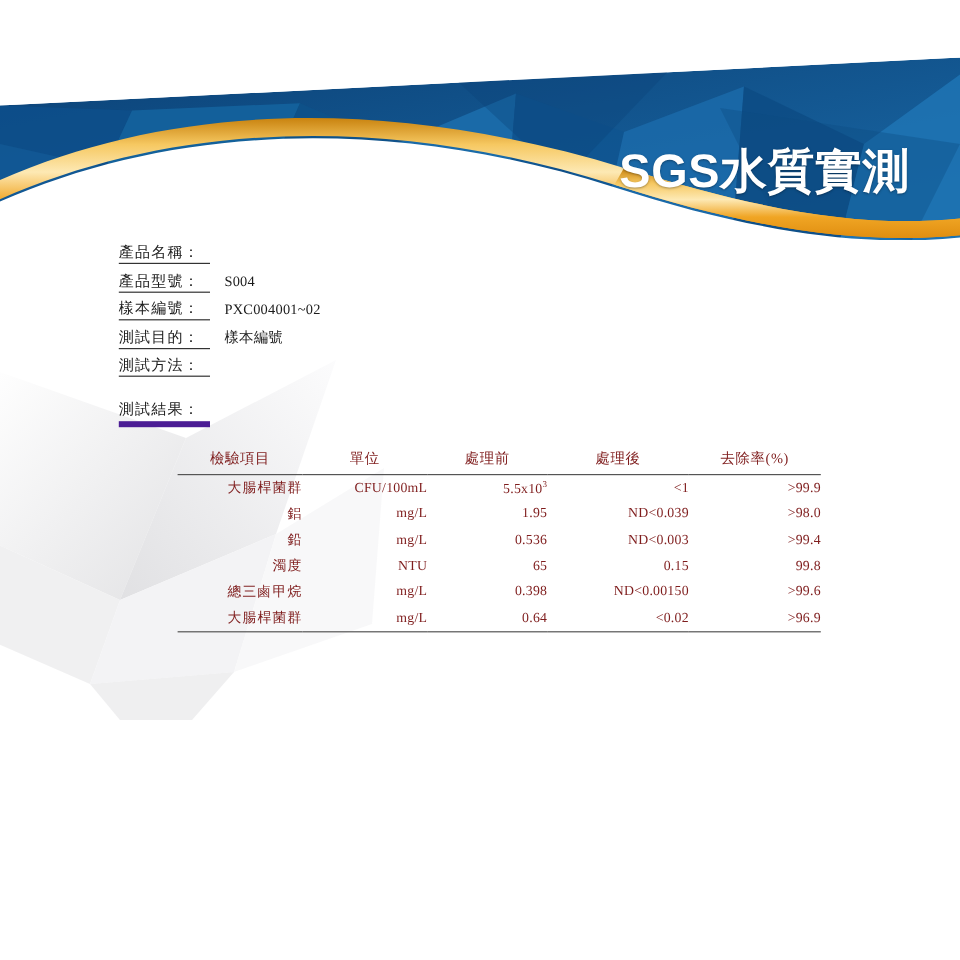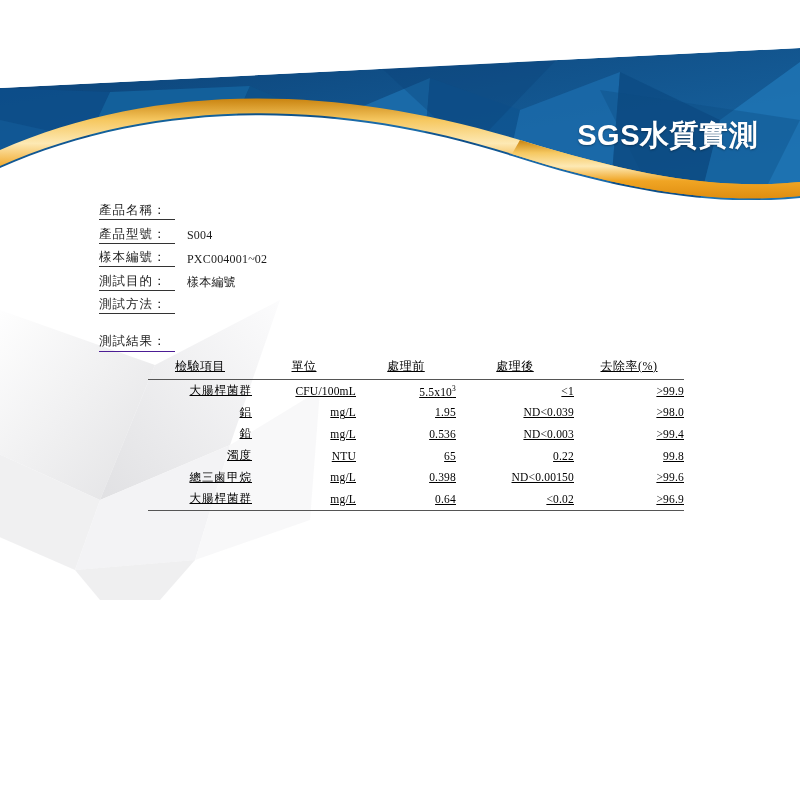--- a/index.html
+++ b/index.html
@@ -15,64 +15,63 @@
   
   #banner{
     position:absolute;left:0;top:0;width:800px;height:200px;overflow:hidden;
   }
   #banner svg{display:block;}
   #banner-title{
     position:absolute;right:42px;top:116px;
     color:#ffffff;
     font-family:"Liberation Sans","DejaVu Sans",sans-serif;
     font-weight:bold;
-    font-size:29px;
+    font-size:39px;
     letter-spacing:0.5px;
     text-shadow:0 1px 2px rgba(0,0,0,.35);
     white-space:nowrap;
   }
 
   
   #watermark{position:absolute;left:-20px;top:270px;width:340px;height:330px;pointer-events:none;}
 
   
   #info{
     position:absolute;left:99px;top:202px;width:620px;
     font-size:12.5px;color:#1b1b1b;
   }
-  .info-row{display:flex;align-items:flex-end;margin-bottom:5.5px;line-height:16px;}
+  .info-row{display:flex;align-items:center;margin-bottom:5.5px;line-height:16px;}
   .info-label{
     width:76px;flex:0 0 76px;
     border-bottom:1px solid #333;
     padding-bottom:1px;
     letter-spacing:1px;
     font-size:12.5px;
     white-space:nowrap;
   }
   .info-value{
     margin-left:12px;flex:1;
     font-size:12px;
     line-height:16.5px;
     letter-spacing:.2px;
   }
   .info-value .l2{display:block;}
   #result-label{
     position:absolute;left:99px;top:333px;
     width:76px;
-    border-bottom:1px solid #4c1d95;
+    border-bottom:5px solid #4c1d95;
     padding-bottom:1px;
     font-size:12.5px;letter-spacing:1px;color:#1b1b1b;
   }
 
   
   #result-table{
-    position:absolute;left:148px;top:356px;width:536px;
+    position:absolute;left:148px;top:372px;width:536px;
     border-collapse:collapse;
-    color:#000000;
-    text-decoration:underline;
+    color:#7f1d1d;
   }
   #result-table th{
     font-weight:normal;
     font-size:12px;
     padding:2px 0 4px 0;
     border-bottom:1.1px solid #555;
     letter-spacing:.5px;
     text-align:center;
   }
   #result-table td{
@@ -211,21 +210,21 @@
           <td class="c0">鉛</td>
           <td class="c1">mg/L</td>
           <td class="c2">0.536</td>
           <td class="c3">ND&lt;0.003</td>
           <td class="c4">&gt;99.4</td>
         </tr>
         <tr>
           <td class="c0">濁度</td>
           <td class="c1">NTU</td>
           <td class="c2">65</td>
-          <td class="c3">0.22</td>
+          <td class="c3">0.15</td>
           <td class="c4">99.8</td>
         </tr>
         <tr>
           <td class="c0">總三鹵甲烷</td>
           <td class="c1">mg/L</td>
           <td class="c2">0.398</td>
           <td class="c3">ND&lt;0.00150</td>
           <td class="c4">&gt;99.6</td>
         </tr>
         <tr>

